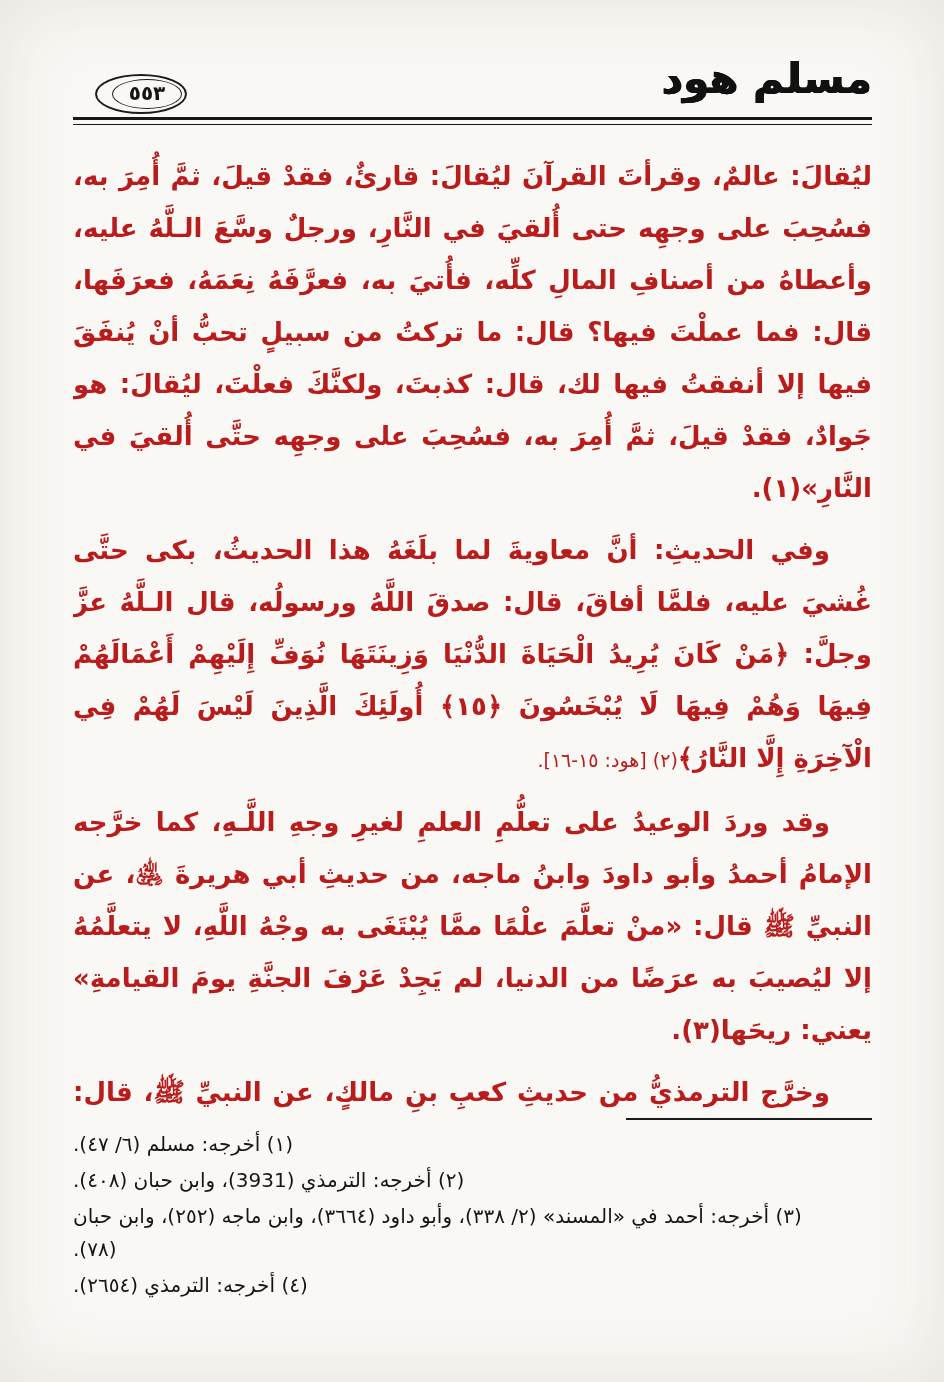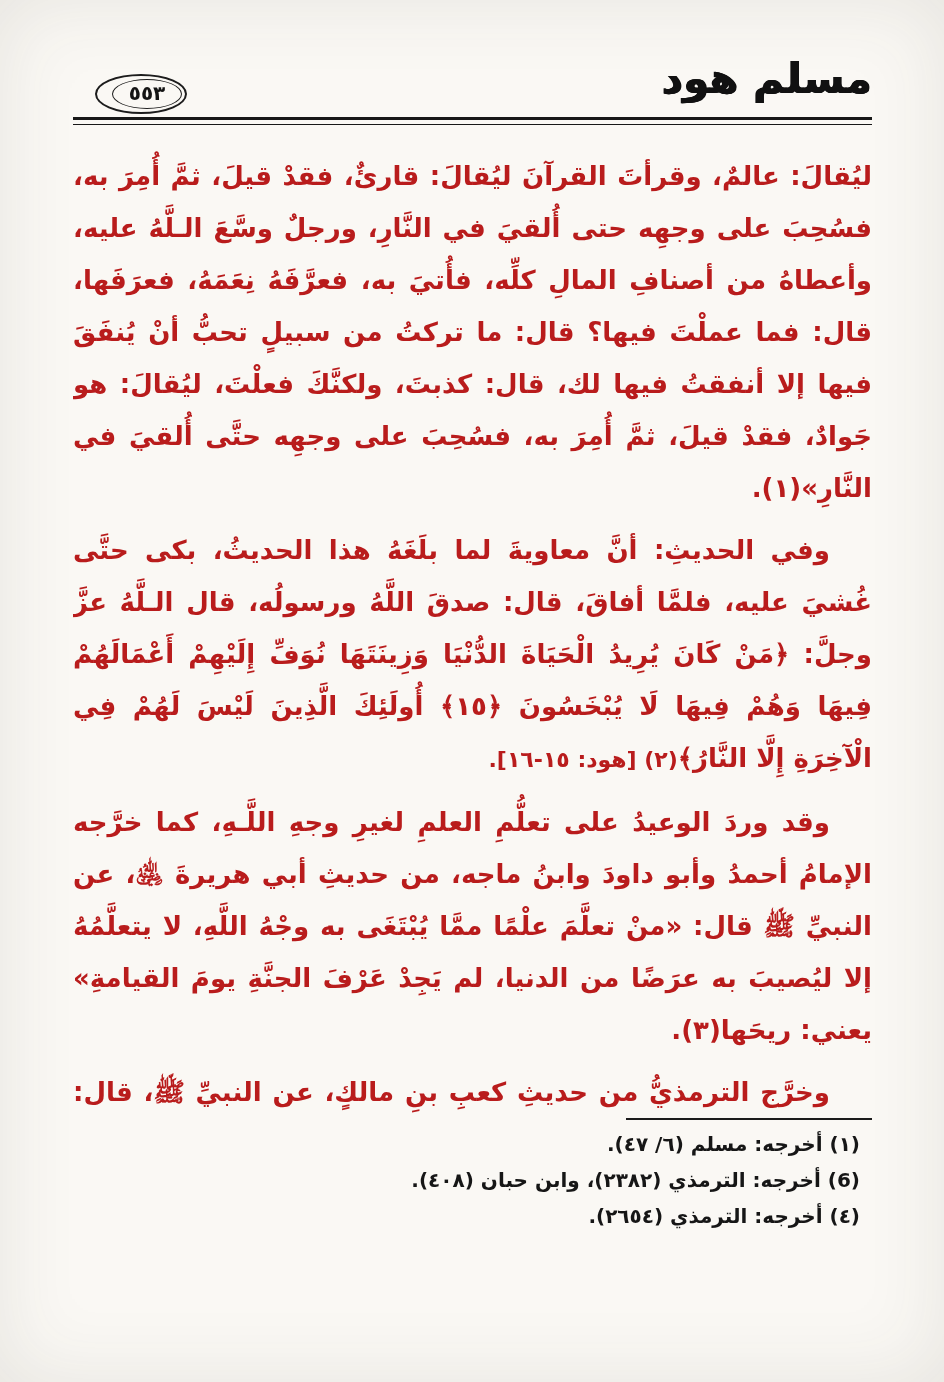--- a/index.html
+++ b/index.html
@@ -62,39 +62,39 @@
     margin: 0 0 10px 0;
     font-size: 26px;
     line-height: 52px;
     font-weight: 700;
     text-align: justify;
     text-justify: inter-word;
     color: #b91c1c;
   }
   p.para.indent { text-indent: 42px; }
   .verse { font-weight: 800; }
-  .verse-cite { font-size: 22px; font-weight: 700; }
+  .verse-cite { font-size: 19px; font-weight: 400; }
 
   
   .footnote-sep {
     position: absolute; top: 1118px; right: 72px;
     width: 246px; height: 0;
     border-top: 2px solid #1b1b1b;
   }
   .footnotes {
     position: absolute; top: 1128px; right: 72px; left: 73px;
     direction: rtl;
   }
   p.footnote {
     margin: 0 0 3px 0;
     padding-right: 12px;
     font-size: 20px;
     line-height: 33px;
-    font-weight: 700;
-    text-align: right;
+    font-weight: 400;
+    text-align: left;
     white-space: pre-line;
     color: #161616;
   }
 </style>
 </head>
 <body>
 
 <div class="page" dir="rtl">
 
   <header class="page-header">
@@ -118,17 +118,19 @@
     <p class="para indent">وقد وردَ الوعيدُ على تعلُّمِ العلمِ لغيرِ وجهِ اللَّـهِ، كما خرَّجه الإمامُ أحمدُ وأبو داودَ وابنُ ماجه، من حديثِ أبي هريرةَ ﵁، عن النبيِّ ﷺ قال: «منْ تعلَّمَ علْمًا ممَّا يُبْتَغَى به وجْهُ اللَّهِ، لا يتعلَّمُهُ إلا ليُصيبَ به عرَضًا من الدنيا، لم يَجِدْ عَرْفَ الجنَّةِ يومَ القيامةِ» يعني: ريحَها(٣).</p>
 
     <p class="para indent">وخرَّج الترمذيُّ من حديثِ كعبِ بنِ مالكٍ، عن النبيِّ ﷺ، قال: «منْ طلبَ العلمَ ليُماريَ به السُّفهاءَ، أو يُجاريَ به العُلَماءَ، أو يَصرِفَ به وجُوهَ الناسِ إليه، أدخلَهُ اللَّهُ النارَ»(٤).</p>
 
   </main>
 
   <div class="footnote-sep"></div>
 
   <section class="footnotes">
     <p class="footnote">(١) أخرجه: مسلم (٦/ ٤٧).</p>
-    <p class="footnote">(6) أخرجه: الترمذي (٢٣٨٢)، وابن حبان (٤٠٨).</p>
+    <p class="footnote">(٢) أخرجه: الترمذي (3931)، وابن حبان (٤٠٨).</p>
+    <p class="footnote">(٣) أخرجه: أحمد في «المسند» (٢/ ٣٣٨)، وأبو داود (٣٦٦٤)، وابن ماجه (٢٥٢)، وابن حبان
+(٧٨).</p>
     <p class="footnote">(٤) أخرجه: الترمذي (٢٦٥٤).</p>
   </section>
 
 </div>
 
 </body></html>

